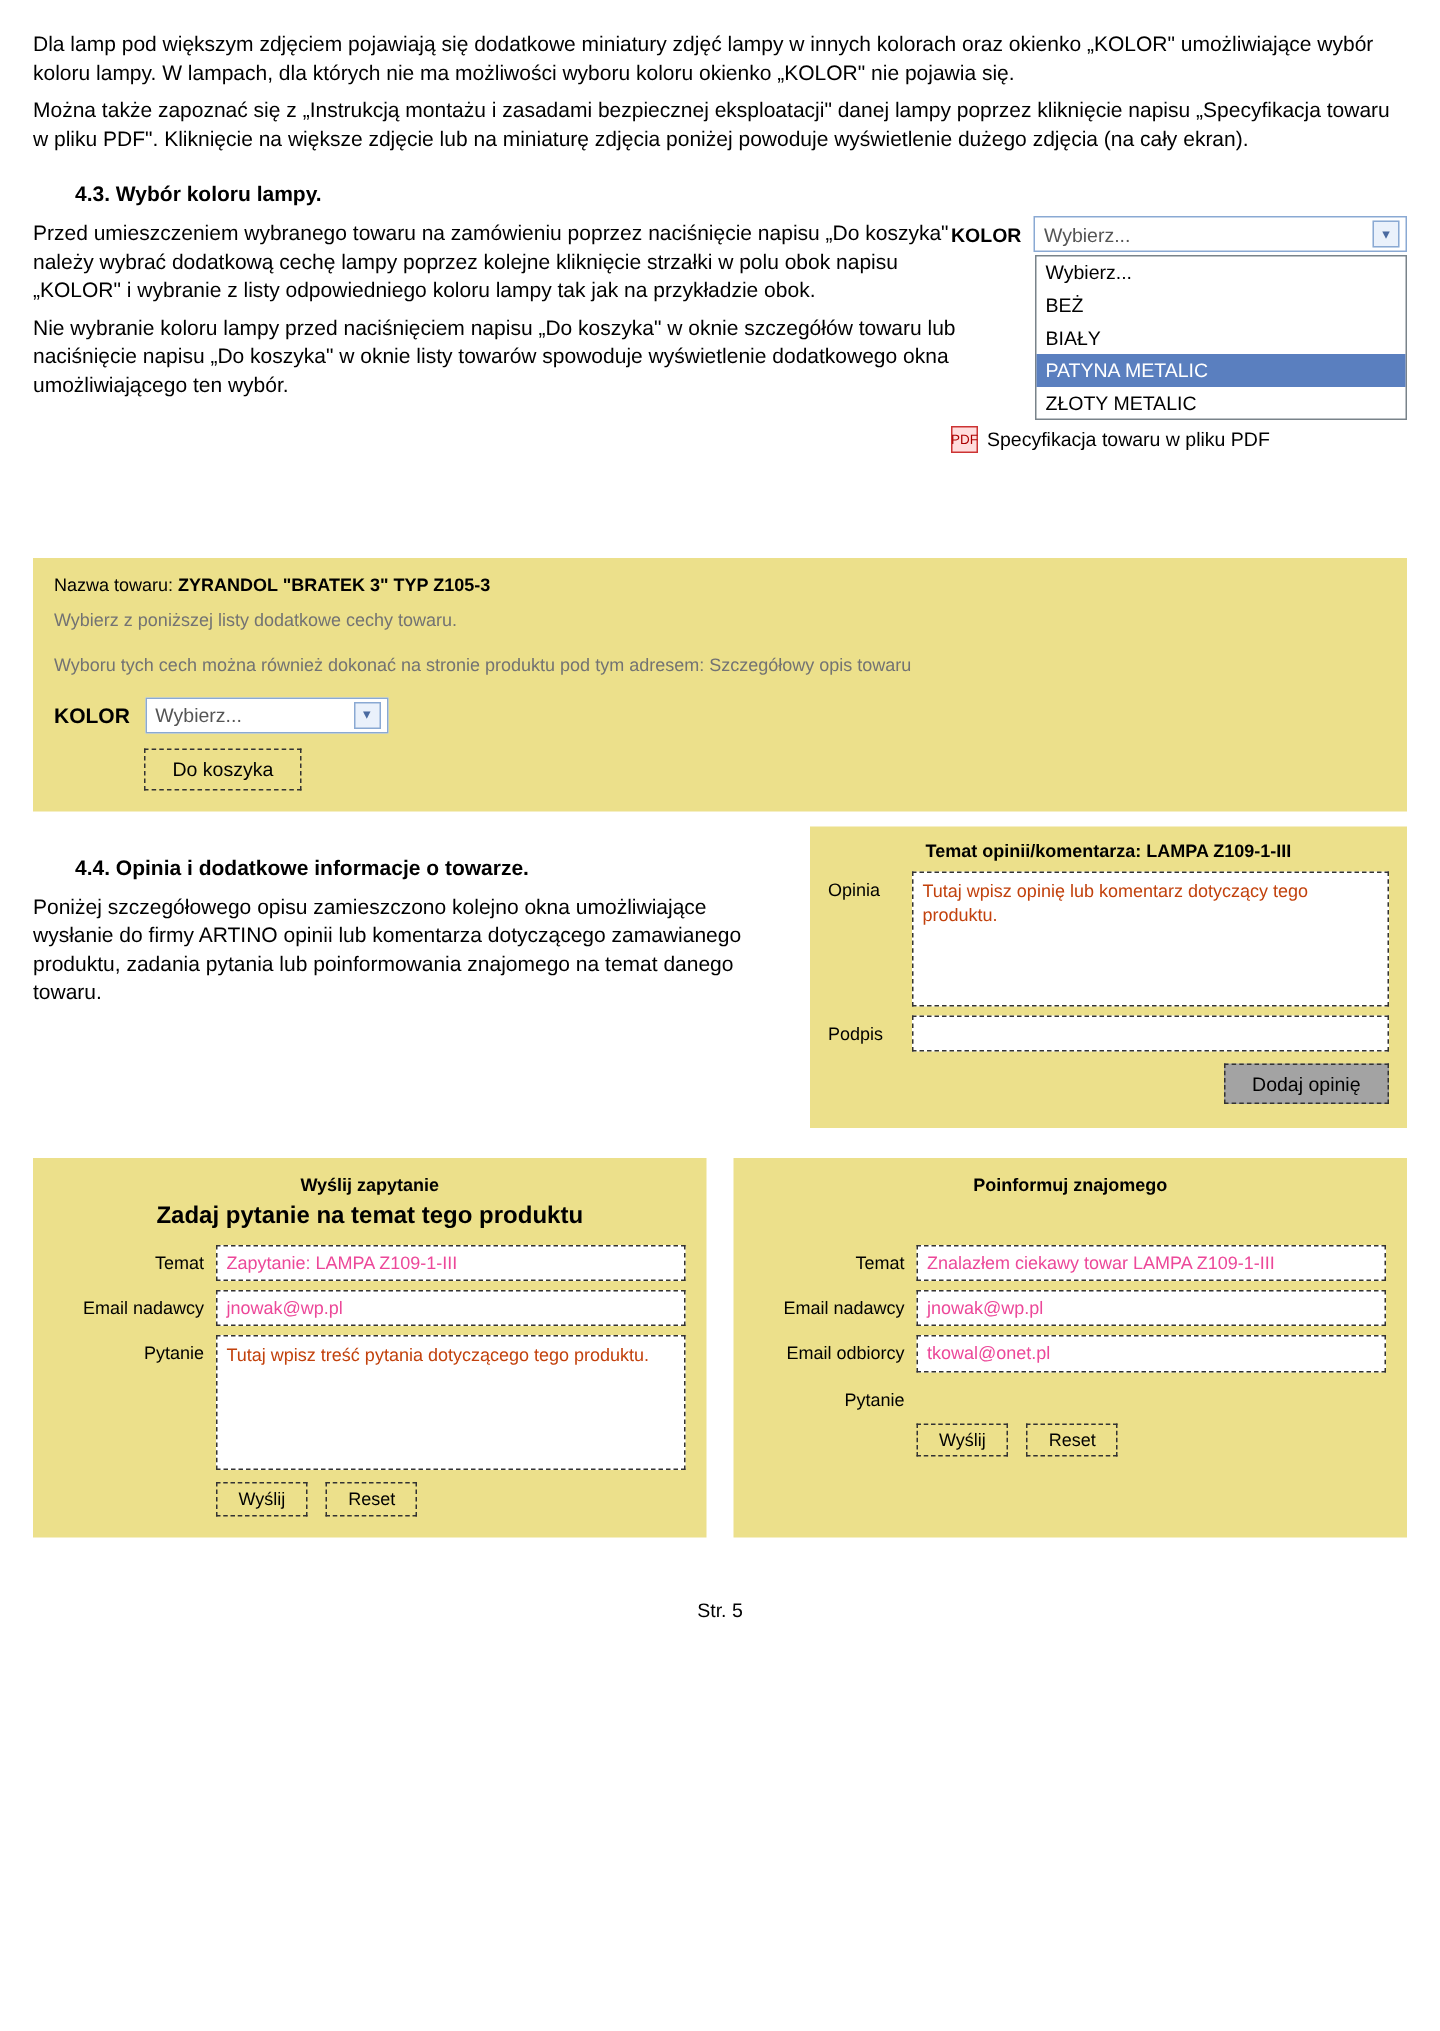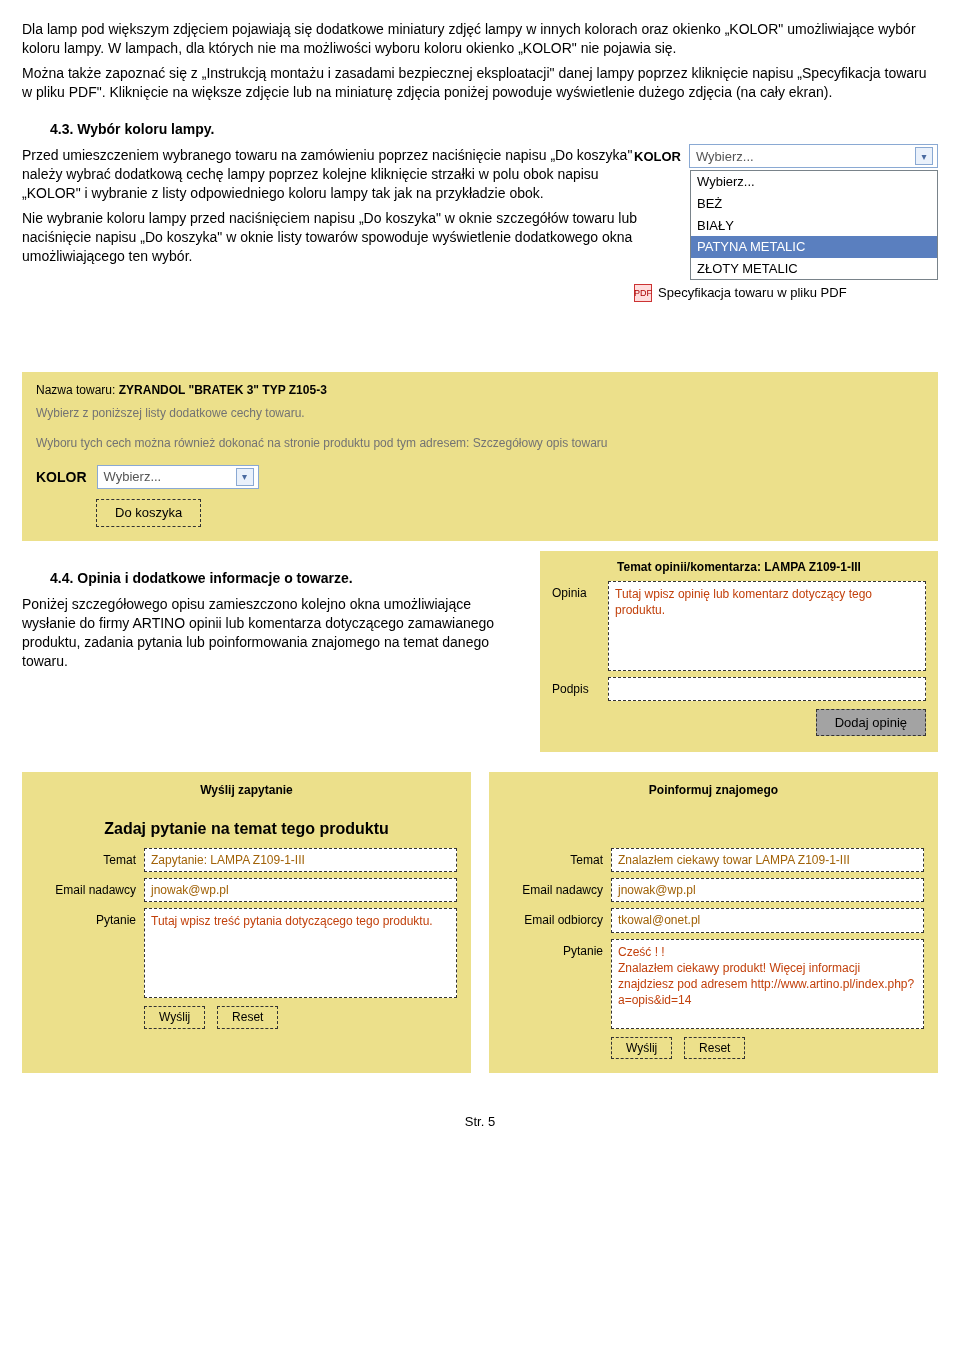--- a/index.html
+++ b/index.html
@@ -49,31 +49,31 @@
   .dashed-btn { border:1px dashed #333; padding:4px 18px; font-size:13px; background:#ece08b;
     display:inline-block;}
 
   
   .opanel { background:#ece08b; padding:8px 12px 16px 12px; }
   .row2 { display:flex; gap:28px; margin-top:10px;}
   .otitle { font-weight:bold; font-size:12px; text-align:center; margin-bottom:6px;}
   .formrow { display:flex; align-items:flex-start; margin:6px 0; }
   .flabel { width:56px; font-size:12px; padding-top:4px; }
   .dashed-input { border:1px dashed #333; background:#fff; font-size:12px; padding:4px 6px;
-    flex:1; color:#a16207;}
+    flex:1; color:#ec4899;}
   .dashed-area { border:1px dashed #333; background:#fff; font-size:12px; padding:4px 6px;
     flex:1; color:#c2410c; min-height:56px; white-space:pre-wrap;}
   .btnrow { margin-top:8px }
   .dashed-btn-sm { border:1px dashed #333; padding:2px 14px; font-size:12px; background:#fff;
     display:inline-block;}
 
   
   .yrow { display:flex; gap:18px; margin-top:20px; }
   .ycard { flex:1; background:#ece08b; padding:10px 14px 14px 14px; }
-  .ycard .head { font-weight:bold; font-size:12px; text-align:center; margin-bottom:20px;}
+  .ycard .head { font-weight:bold; font-size:12px; text-align:center; margin-bottom:2px;}
   .ycard .sub { font-weight:bold; font-size:16px; text-align:center; margin-bottom:8px;}
   .yrow .formrow .flabel { width:100px; font-size:12px; text-align:right; padding-right:8px;}
   .yrow .dashed-input { font-size:12px; padding:3px 6px;}
   .yrow .dashed-area { min-height:80px;}
   .ycard .btnrow { margin-left:108px; }
   .ycard2 .btnrow { margin-left:108px; }
 
   .footer { text-align:center; margin-top:40px; font-size:13px;}
 </style>
 </head>
@@ -183,22 +183,20 @@
     <div class="formrow">
       <div class="flabel">Email nadawcy</div>
       <div class="dashed-input">jnowak@wp.pl</div>
     </div>
     <div class="formrow">
       <div class="flabel">Email odbiorcy</div>
       <div class="dashed-input">tkowal@onet.pl</div>
     </div>
     <div class="formrow">
       <div class="flabel">Pytanie</div>
-      <div class="dashed-area">Cześć ! !
-Znalazłem ciekawy produkt! Więcej informacji znajdziesz pod adresem http://www.artino.pl/index.php?a=opis&amp;id=14</div>
     </div>
     <div class="btnrow">
       <span class="dashed-btn-sm" style="background:#ece08b">Wyślij</span>
       <span class="dashed-btn-sm" style="background:#ece08b;margin-left:8px">Reset</span>
     </div>
   </div>
 </div>
 
 <div class="footer">Str. 5</div>
 

